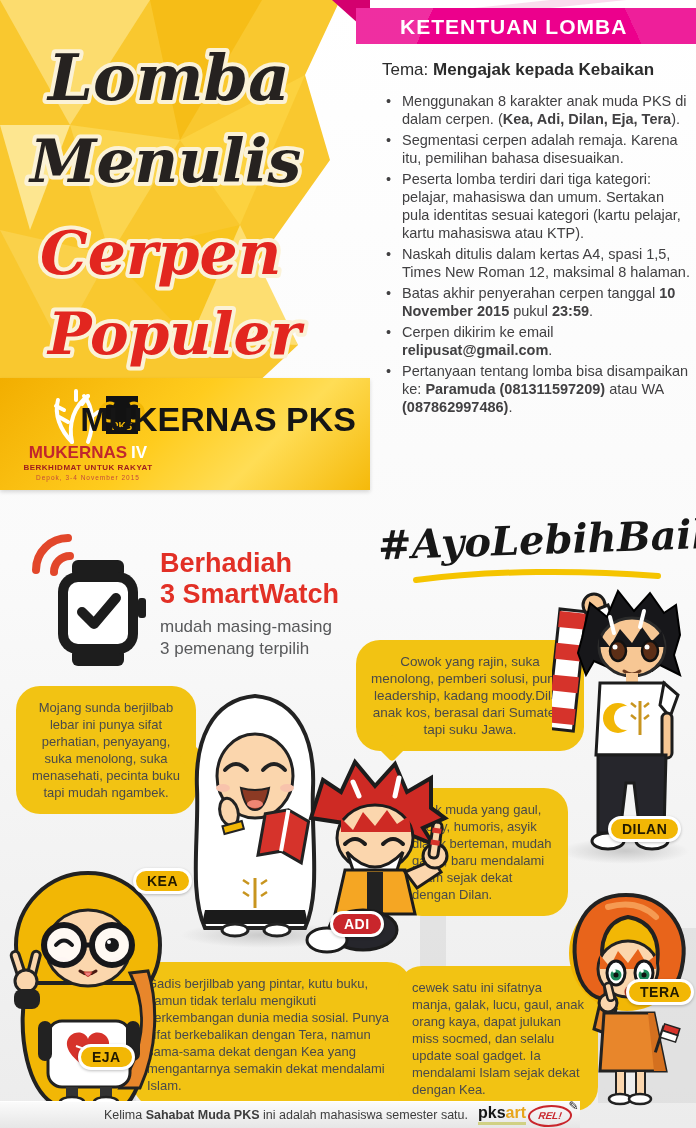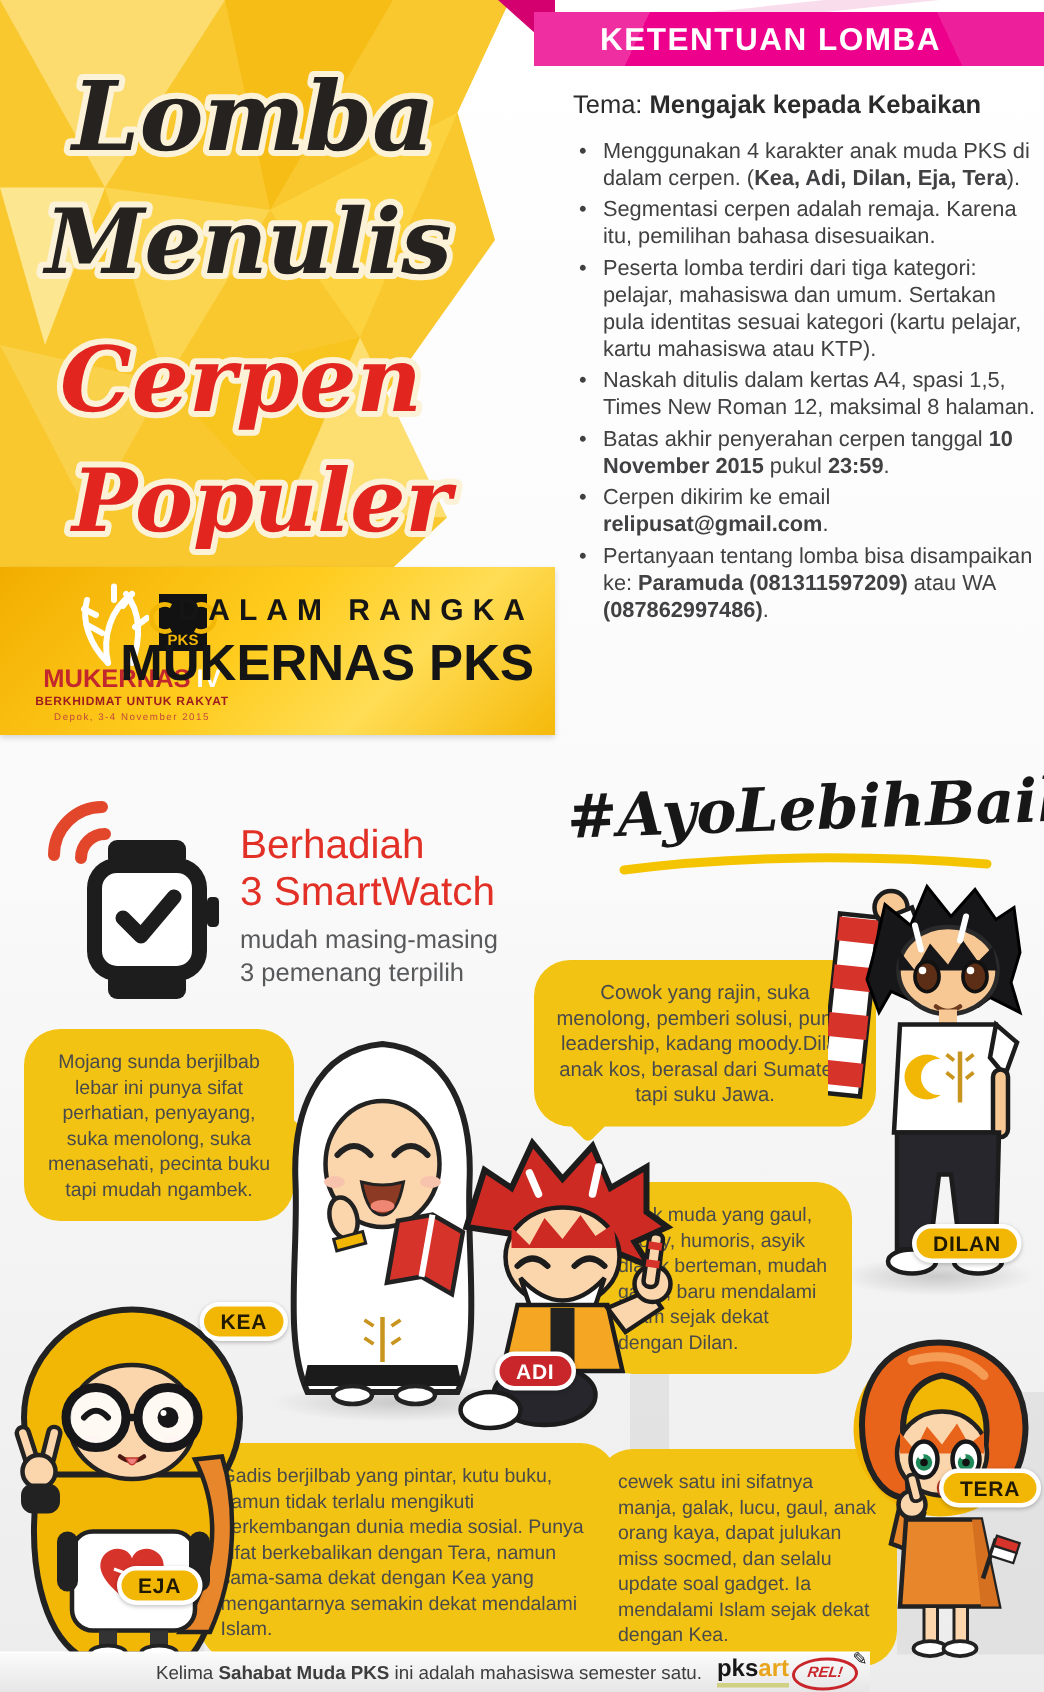--- a/index.html
+++ b/index.html
@@ -28,21 +28,21 @@
   
   #mukernas-banner{left:0;top:378px;width:370px;height:112px;z-index:3;
     background:linear-gradient(135deg,#F2AE00 0%,#FFCC1E 45%,#FFDD55 70%,#F5B90A 100%);
     box-shadow:0 2px 4px rgba(0,0,0,.15);}
   #banner-text{position:absolute;right:14px;top:18px;text-align:right;color:#151515;}
   #banner-text .l1{font-size:20px;font-weight:900;letter-spacing:6px;}
   #banner-text .l2{font-size:34px;font-weight:900;letter-spacing:0px;margin-top:4px;}
   
   #prize-icon{left:30px;top:530px;z-index:3;}
   #prize-text{left:160px;top:548px;width:220px;z-index:3;}
-  #prize-text .p1,#prize-text .p2{color:#E23026;font-weight:400;font-size:27px;line-height:31px;}
+  #prize-text .p1,#prize-text .p2{color:#E23026;font-weight:700;font-size:27px;line-height:31px;}
   #prize-text .sub{margin-top:6px;color:#58595B;font-size:17px;line-height:22px;}
   
   #hashtag{left:378px;top:516px;width:316px;text-align:center;z-index:3;
     font-family:"DejaVu Serif",serif;font-style:italic;font-weight:bold;
     font-size:40px;color:#171717;transform:rotate(-2deg);}
   #swoosh{left:412px;top:568px;z-index:3;}
   
   .tower{background:#d7d7d7;opacity:.55;z-index:1;}
   .shadow-ell{background:radial-gradient(ellipse at center,#c9c9c9 0%,rgba(201,201,201,0) 70%);z-index:1;}
   
@@ -57,21 +57,21 @@
   #bubble-adi{left:398px;top:788px;width:142px;}
   #bubble-adi::after{left:-6px;top:26px;}
   #bubble-eja{left:133px;top:962px;width:250px;}
   #bubble-eja::after{left:-6px;top:40px;}
   #bubble-tera{left:398px;top:966px;width:172px;font-size:13px;}
   #bubble-tera::after{right:-6px;top:44px;}
   
   .pill{z-index:6;font-weight:900;font-size:14px;letter-spacing:.5px;border:3px solid #fff;
     border-radius:15px;padding:2px 11px;box-shadow:0 1px 3px rgba(0,0,0,.25);
     background:#F2B705;color:#221a00;}
-  .pill.red{background:#C9262C;color:#fff;}
+  .pill.red{background:#C9262C;color:#fff;margin-top:10px;}
   #pill-kea{left:133px;top:868px;}
   #pill-adi{left:330px;top:901px;}
   #pill-dilan{left:608px;top:804px;margin-top:12px;}
   #pill-eja{left:78px;top:1044px;}
   #pill-tera{left:626px;top:979px;}
   
   .char{z-index:5;}
   
   #footer{left:0;bottom:0;width:580px;height:26px;z-index:8;
     background:linear-gradient(180deg,#fbfbfb,#e6e6e6);border-top:1px solid #fff;}
@@ -109,21 +109,21 @@
   </svg>
 
   <div class="abs pink-ray"></div>
   <div id="ketentuan-band" class="abs">
     <div class="txt">KETENTUAN LOMBA</div>
   </div>
 
   <div id="rules" class="abs">
     <div id="tema"><span>Tema: </span><span class="b">Mengajak kepada Kebaikan</span></div>
     <ul>
-        <li><span>Menggunakan 4 karakter anak muda PKS di dalam cerpen. (</span><span class="b">Kea, Adi, Dilan, Eja, Tera</span><span>).</span></li>
+        <li><span>Menggunakan 8 karakter anak muda PKS di dalam cerpen. (</span><span class="b">Kea, Adi, Dilan, Eja, Tera</span><span>).</span></li>
         <li><span>Segmentasi cerpen adalah remaja. Karena itu, pemilihan bahasa disesuaikan.</span></li>
         <li><span>Peserta lomba terdiri dari tiga kategori: pelajar, mahasiswa dan umum. Sertakan pula identitas sesuai kategori (kartu pelajar, kartu mahasiswa atau KTP).</span></li>
         <li><span>Naskah ditulis dalam kertas A4, spasi 1,5, Times New Roman 12, maksimal 8 halaman.</span></li>
         <li><span>Batas akhir penyerahan cerpen tanggal </span><span class="b">10 November 2015</span><span> pukul </span><span class="b">23:59</span><span>.</span></li>
         <li><span>Cerpen dikirim ke email </span><span class="b">relipusat@gmail.com</span><span>.</span></li>
         <li><span>Pertanyaan tentang lomba bisa disampaikan ke: </span><span class="b">Paramuda (081311597209)</span><span> atau WA </span><span class="b">(087862997486)</span><span>.</span></li>
       </ul>
   </div>
 
   <div id="mukernas-banner" class="abs">
@@ -138,21 +138,20 @@
       <path d="M104,20 a9,9 0 1 0 0,16" stroke="#F2B705" stroke-width="3" fill="none"></path>
       <path d="M120,20 a9,9 0 1 1 0,16" stroke="#F2B705" stroke-width="3" fill="none"></path>
       <text x="112" y="46" font-size="10" font-weight="bold" fill="#F2B705" text-anchor="middle">PKS</text>
       <text x="78" y="74" font-size="17" font-weight="bold" text-anchor="middle" font-family="Liberation Sans, sans-serif">
         <tspan fill="#C1272D">MUKERNAS</tspan><tspan dx="4" fill="#ffffff">IV</tspan>
       </text>
       <text x="78" y="86" font-size="8" font-weight="bold" fill="#9E1B1F" text-anchor="middle" letter-spacing="0.5">BERKHIDMAT UNTUK RAKYAT</text>
       <text x="78" y="96" font-size="6.5" fill="#C34A3D" text-anchor="middle" letter-spacing="1">Depok, 3-4 November 2015</text>
     </svg>
     <div id="banner-text">
-      <div class="l1">DALAM RANGKA</div>
       <div class="l2">MUKERNAS PKS</div>
     </div>
   </div>
 
   <svg id="prize-icon" class="abs" width="130" height="148" viewBox="0 0 130 148">
     <g stroke="#E2472B" stroke-width="8" fill="none" stroke-linecap="round">
       <path d="M40 26 A16 16 0 0 0 24 42"></path>
       <path d="M38 8 A32 32 0 0 0 6 40"></path>
     </g>
     <g>

